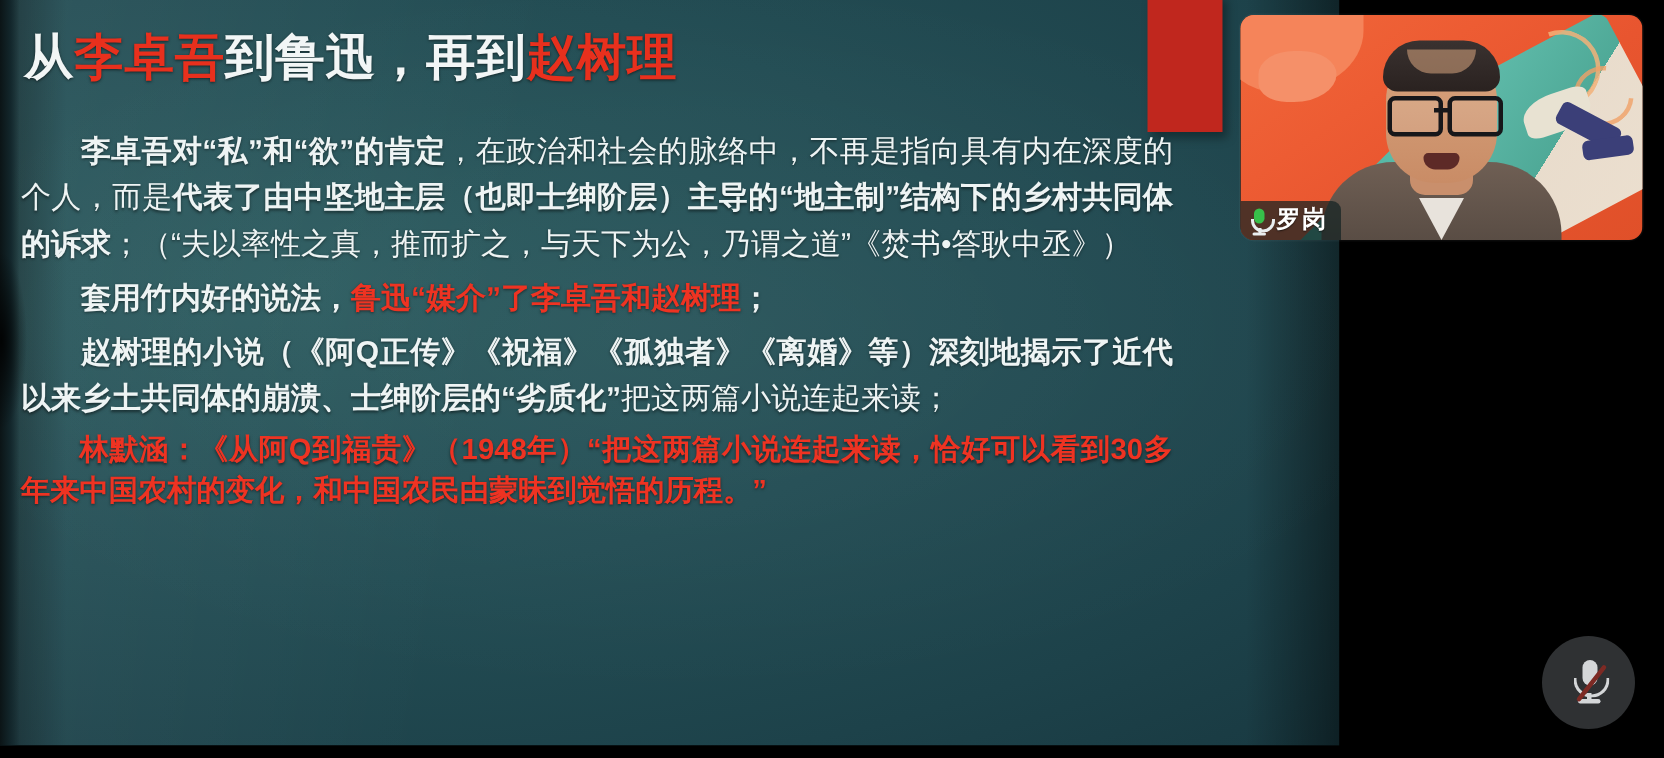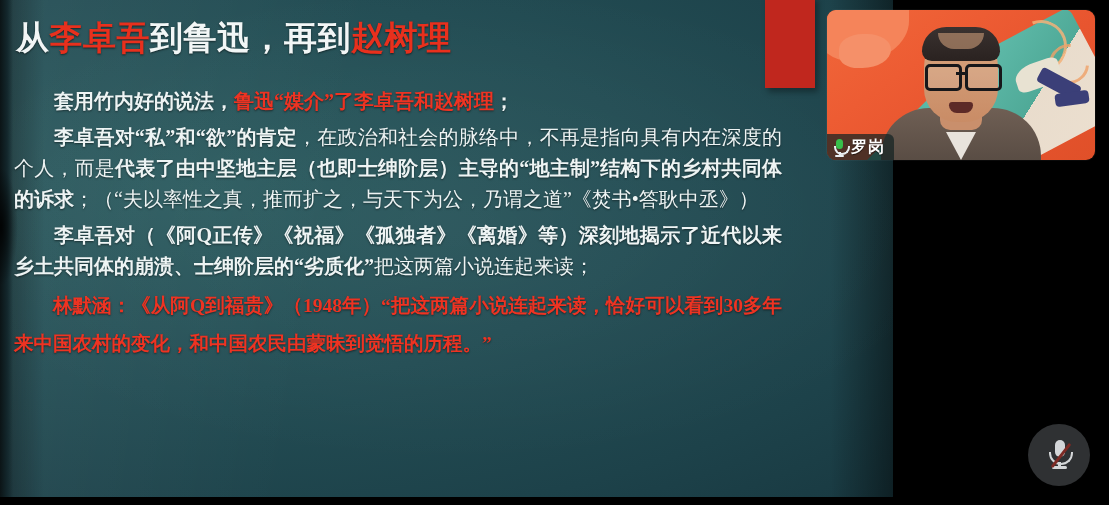--- a/index.html
+++ b/index.html
@@ -47,21 +47,21 @@
   }
 
   .deco-red-block{
     position:absolute;left:765px;top:-4px;width:50px;height:92px;
     background:#c0271e;
     box-shadow:3px 4px 6px rgba(0,0,0,.35);
     z-index:2;
   }
 
   
-  .slide-text{position:absolute;z-index:4;font-family:Liberation Serif, serif;}
+  .slide-text{position:absolute;z-index:4;}
   #slide-title{
     left:16px;top:18px;width:760px;
     font-size:33px;line-height:40px;font-weight:bold;
     letter-spacing:.5px;
     color:#f2f6f6;
     text-shadow:0 1px 2px rgba(0,0,0,.55);
     white-space:nowrap;
   }
   #slide-title .hl{color:#e8301d;}
 
@@ -69,21 +69,21 @@
     left:14px;top:86px;width:768px;
     color:#eef4f4;
     font-size:20px;line-height:31px;
     text-shadow:0 1px 2px rgba(0,0,0,.5);
   }
   #slide-body p{margin:0 0 5px 0;text-align:justify;}
   #slide-body p.ind{text-indent:2em;}
   .b{font-weight:bold;}
   .red{color:#ee3322;font-weight:bold;}
   .redline{color:#ee3322;font-weight:bold;}
-  #para-quote{font-size:19.5px;line-height:38px;}
+  #para-quote{font-size:19.5px;line-height:27px;}
 
   
   #right-panel{
     position:absolute;left:893px;top:0;width:224px;height:505px;background:#000;text-decoration:underline;
   }
   #video-tile{
     position:absolute;left:-66px;top:10px;width:268px;height:150px;
     border-radius:9px;overflow:hidden;background:#000;
     box-shadow:0 0 0 1px rgba(255,255,255,.04);
   }
@@ -249,29 +249,29 @@
 
       <div class="deco-red-block"></div>
 
       <div class="slide-text" id="slide-title">
         <span>从</span><span class="hl">李卓吾</span><span>到鲁迅，再到</span><span class="hl">赵树理</span>
       </div>
 
       <div class="slide-text" id="slide-body">
 
         <p class="ind">
+          <span class="b">李卓吾对“私”和“欲”的肯定</span><span>，在政治和社会的脉络中，不再是指向具有内在深度的个人，而是</span><span class="b">代表了由中坚地主层（也即士绅阶层）主导的“地主制”结构下的乡村共同体的诉求</span><span>；（“夫以率性之真，推而扩之，与天下为公，乃谓之道”《焚书•答耿中丞》）</span>
+        </p>
+
+        <p class="ind">
           <span class="b">套用竹内好的说法，</span><span class="red">鲁迅“媒介”了李卓吾和赵树理</span><span class="b">；</span>
         </p>
 
         <p class="ind">
-          <span class="b">李卓吾对“私”和“欲”的肯定</span><span>，在政治和社会的脉络中，不再是指向具有内在深度的个人，而是</span><span class="b">代表了由中坚地主层（也即士绅阶层）主导的“地主制”结构下的乡村共同体的诉求</span><span>；（“夫以率性之真，推而扩之，与天下为公，乃谓之道”《焚书•答耿中丞》）</span>
-        </p>
-
-        <p class="ind">
-          <span class="b">李卓吾对（《阿Q正传》《祝福》《孤独者》《离婚》等）深刻地揭示了近代以来乡土共同体的崩溃、士绅阶层的“劣质化”</span><span>把这两篇小说连起来读；</span>
+          <span class="b">赵树理的小说（《阿Q正传》《祝福》《孤独者》《离婚》等）深刻地揭示了近代以来乡土共同体的崩溃、士绅阶层的“劣质化”</span><span>把这两篇小说连起来读；</span>
         </p>
 
 
         <p class="ind" id="para-quote">
           <span class="redline">林默涵：《从阿Q到福贵》（1948年）“把这两篇小说连起来读，恰好可以看到30多年来中国农村的变化，和中国农民由蒙昧到觉悟的历程。”</span>
         </p>
 
       </div>
 
       <div id="screen-edge"></div>

